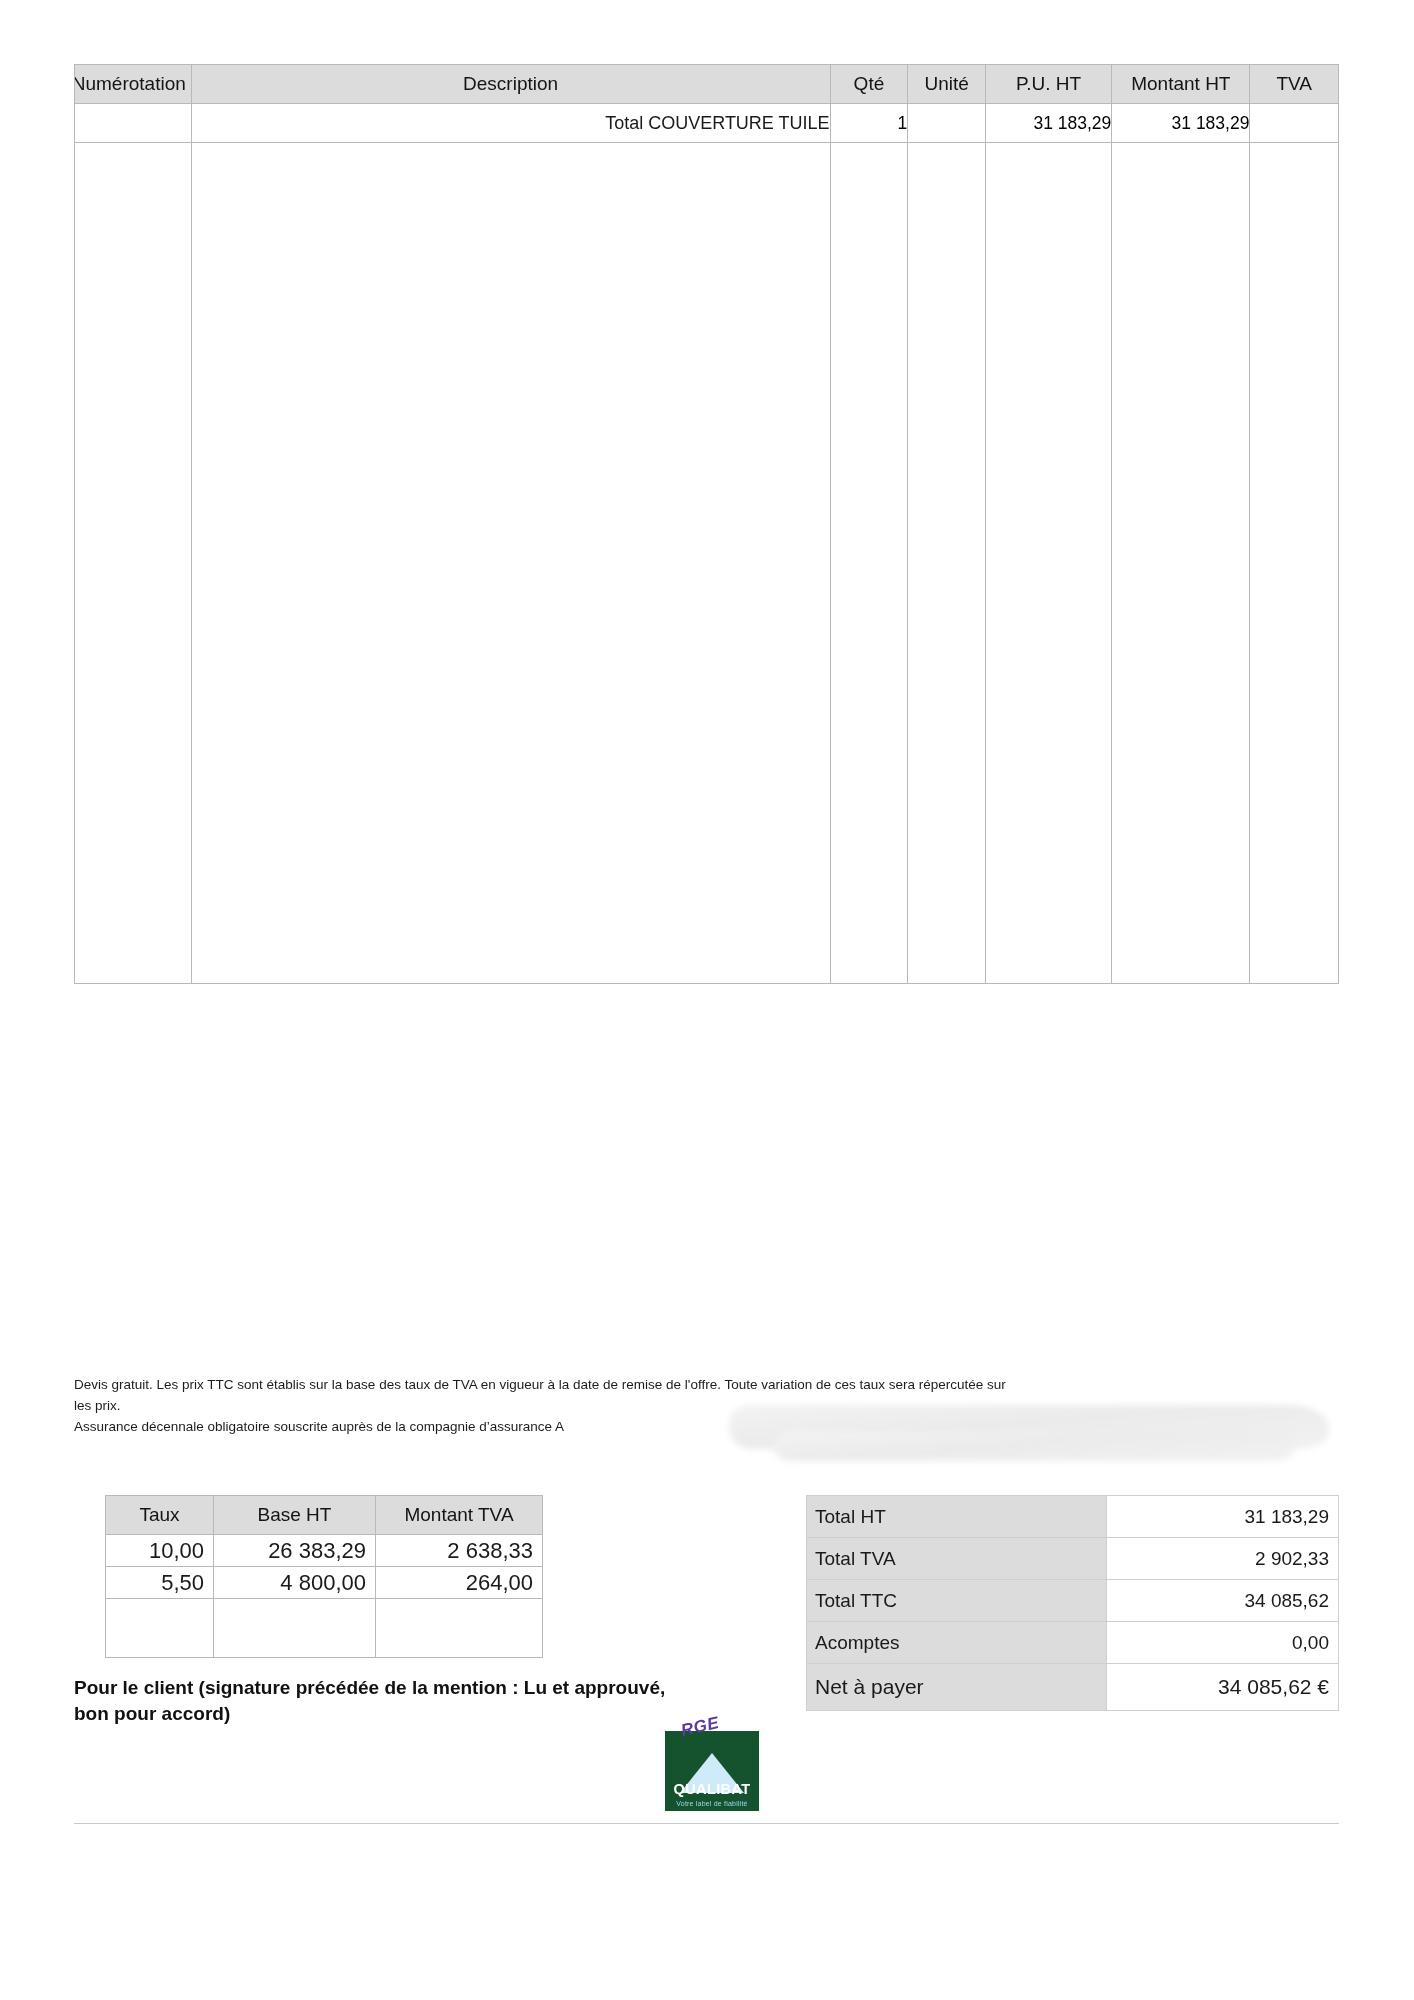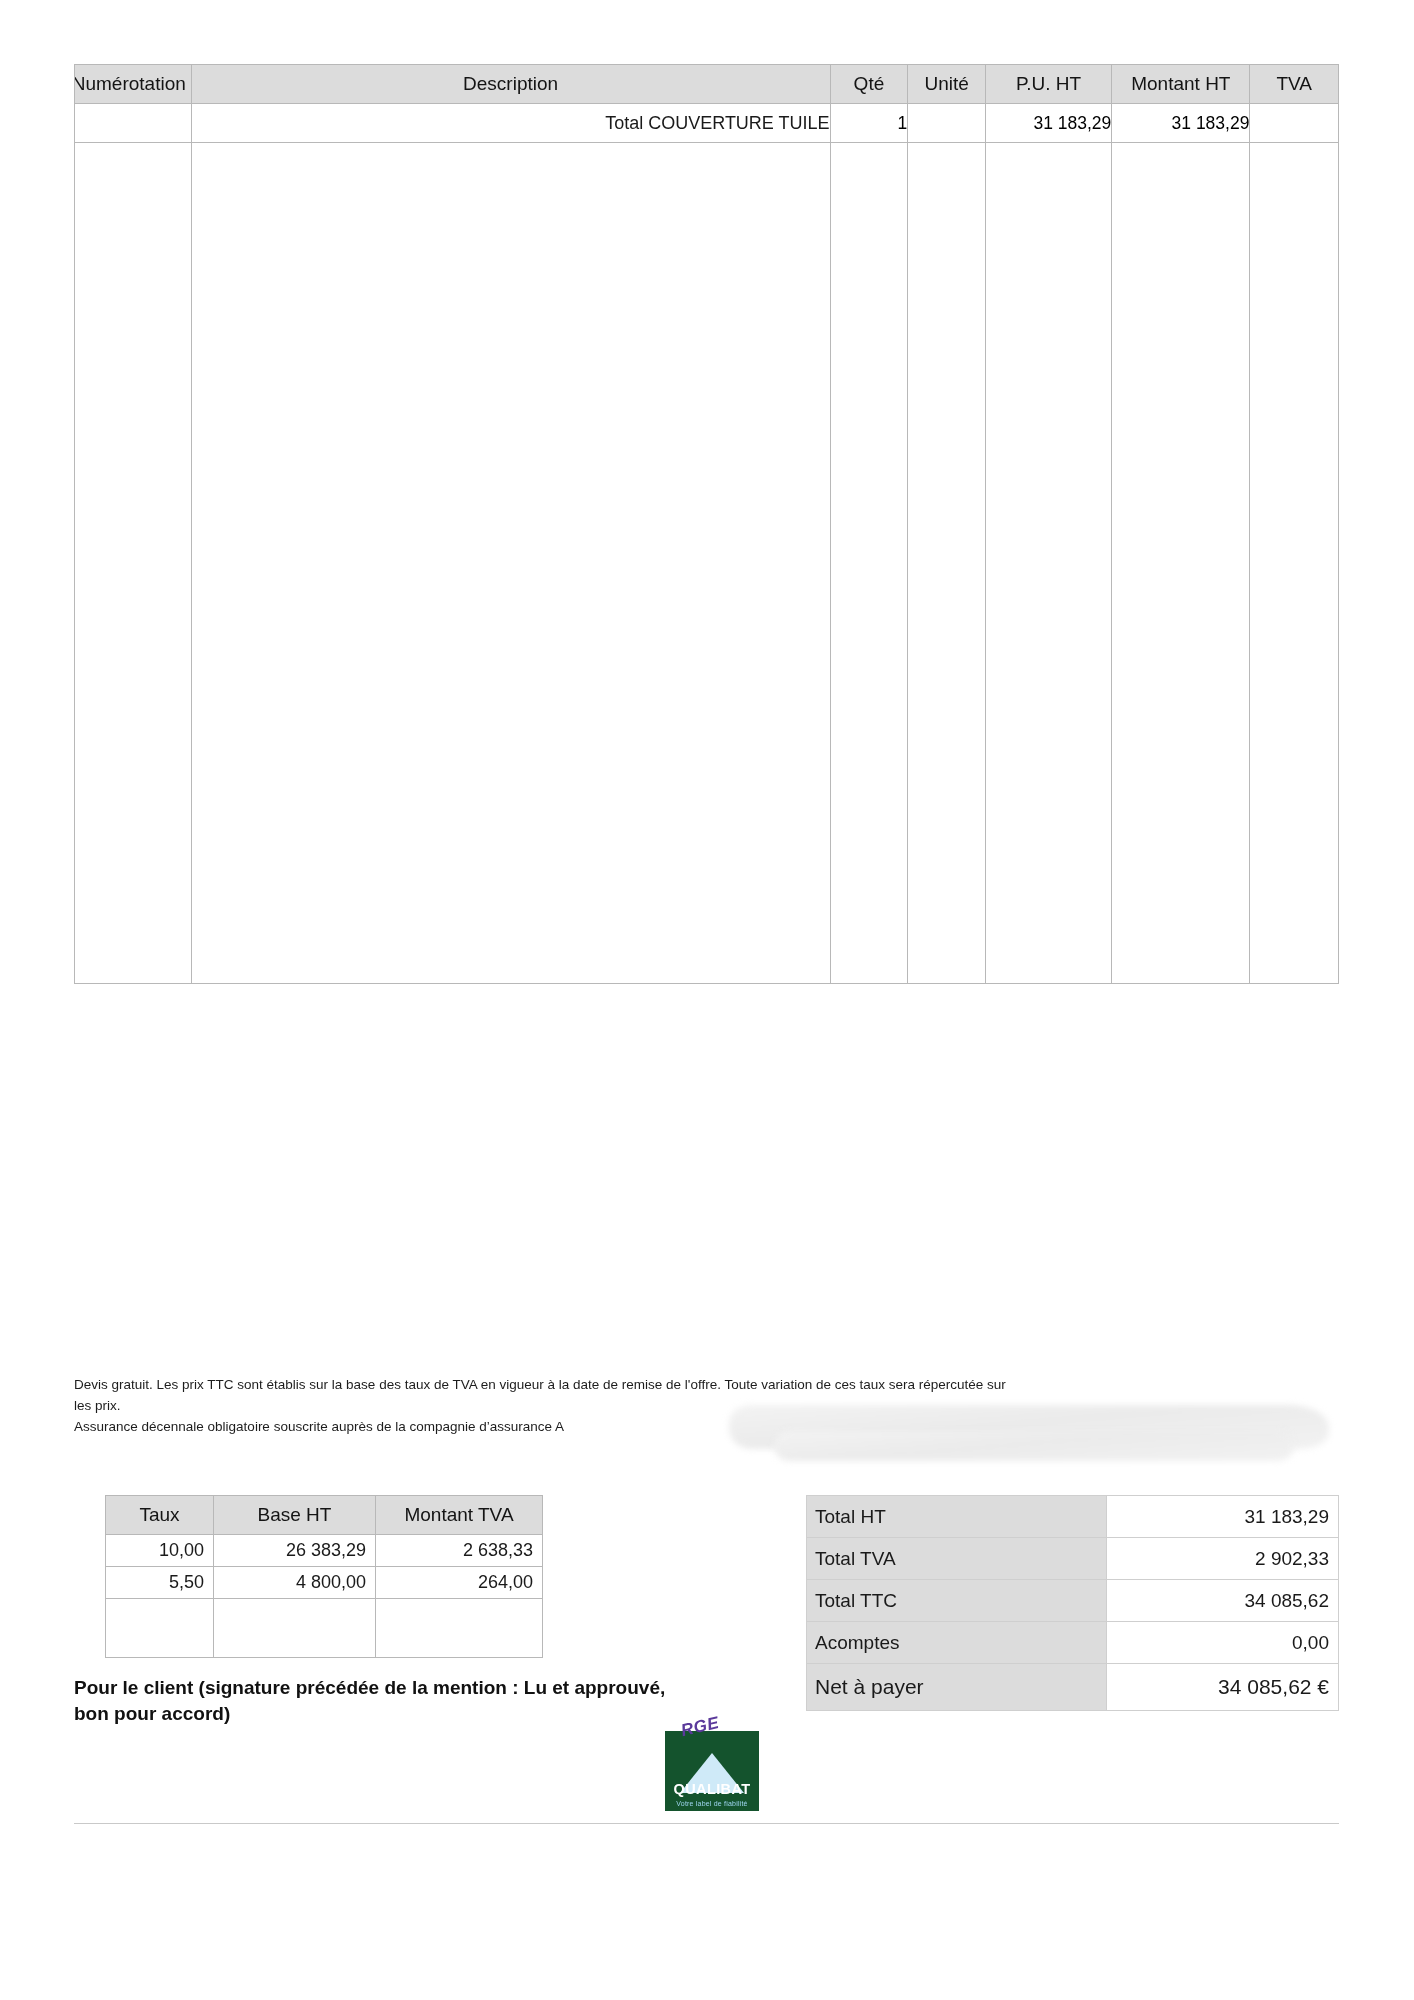--- a/index.html
+++ b/index.html
@@ -151,21 +151,21 @@
   }
   .tva-table thead th {
     background: #dcdcdc;
     height: 36px;
     font-size: 19px;
     text-align: center;
     color: #141414;
   }
   .tva-table tbody td {
     height: 29px;
-    font-size: 18px;
+    font-size: 22px;
     text-align: right;
     padding-right: 9px;
     color: #1a1a1a;
   }
   .tva-table tbody tr.blank td { height: 56px; }
   .tv-c1 { width: 108px; }
   .tv-c2 { width: 162px; }
   .tv-c3 { width: 167px; }
 
   

